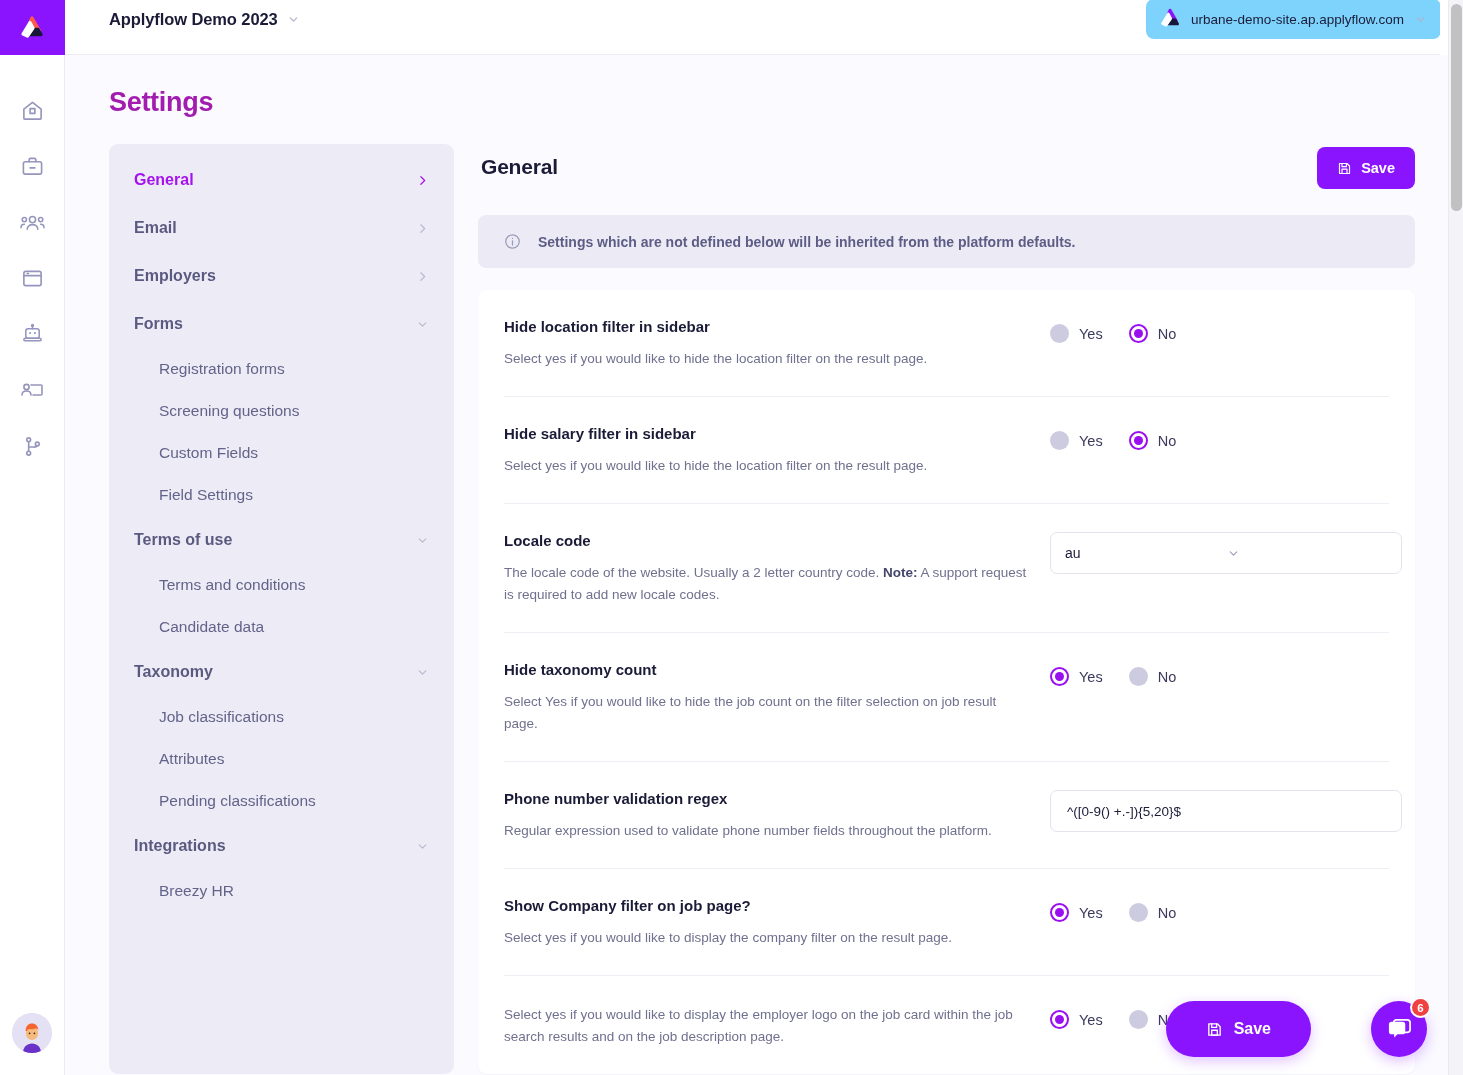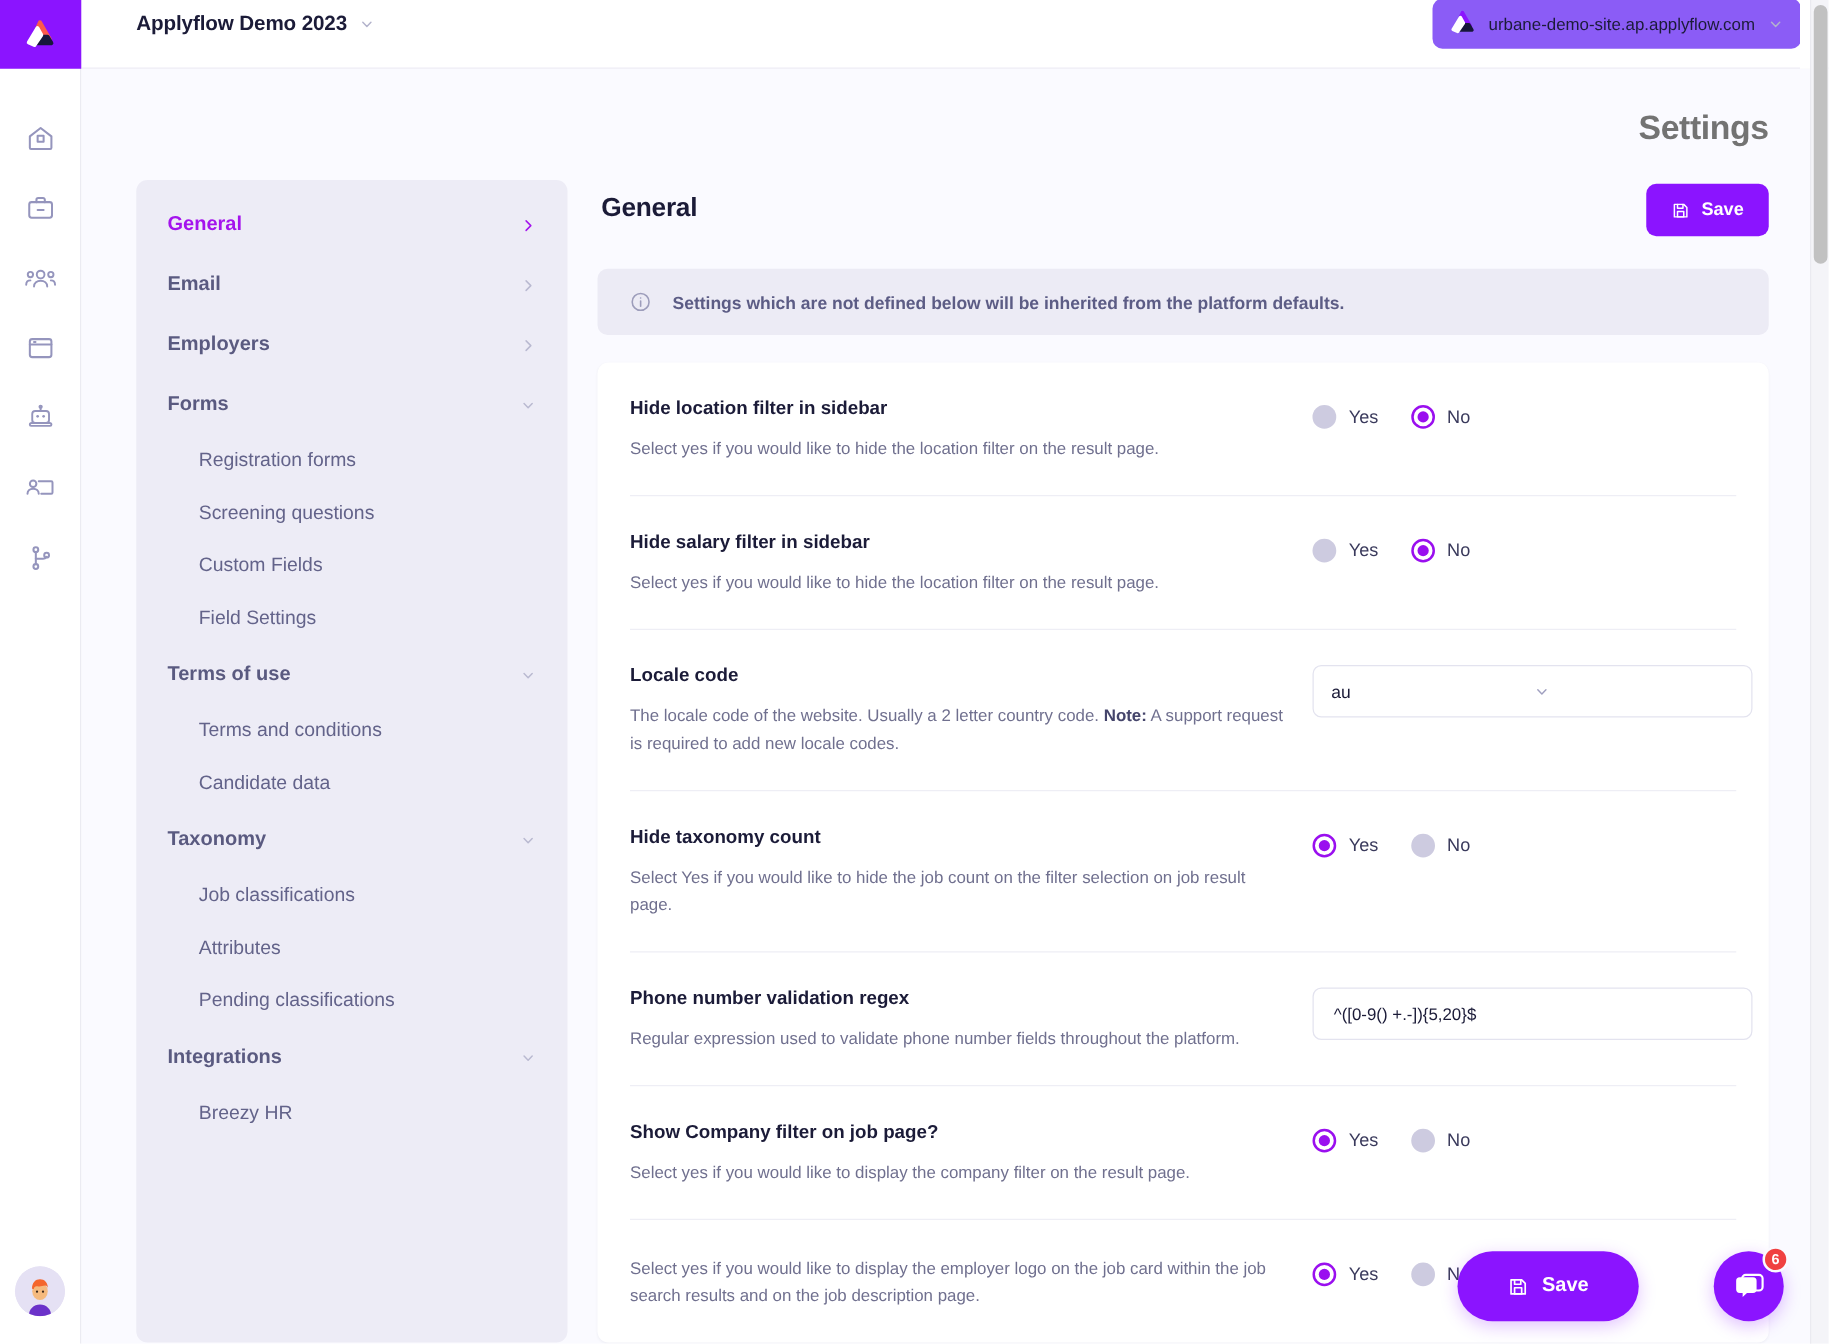--- a/index.html
+++ b/index.html
@@ -88,45 +88,44 @@
   }
   .workspace-title {
     font-size: 16.5px;
     font-weight: bold;
     color: #1b1b38;
     letter-spacing: -0.1px;
   }
   .chev-sm { color: #b3b3cc; display: flex; }
   .site-pill {
     display: flex; align-items: center; gap: 10px;
-    background: #8b5cf6;
+    background: #7dd3fc;
     border-radius: 8px;
     padding: 9px 14px 9px 13px;
     cursor: pointer;
     min-width: 286px;
   }
   .site-pill-logo { width: 22px; height: 22px; flex: 0 0 22px; }
   .site-pill-text {
     font-size: 13.5px; color: #1b1b38; flex: 1 1 auto;
   }
 
   
   .page {
     flex: 1 1 auto;
     overflow: hidden;
     padding: 0 48px 0 44px;
     position: relative;
   }
   .page-title {
     font-size: 27px;
     font-weight: bold;
-    color: #737373;
+    color: #a21caf;
     margin: 32px 0 26px 0;
     letter-spacing: -0.3px;
-    text-align: right;
   }
   .columns { display: flex; gap: 24px; align-items: flex-start; }
 
   
   .nav-card {
     flex: 0 0 345px;
     width: 345px;
     background: #edecf6;
     border-radius: 9px;
     padding: 12px 0 16px 0;

